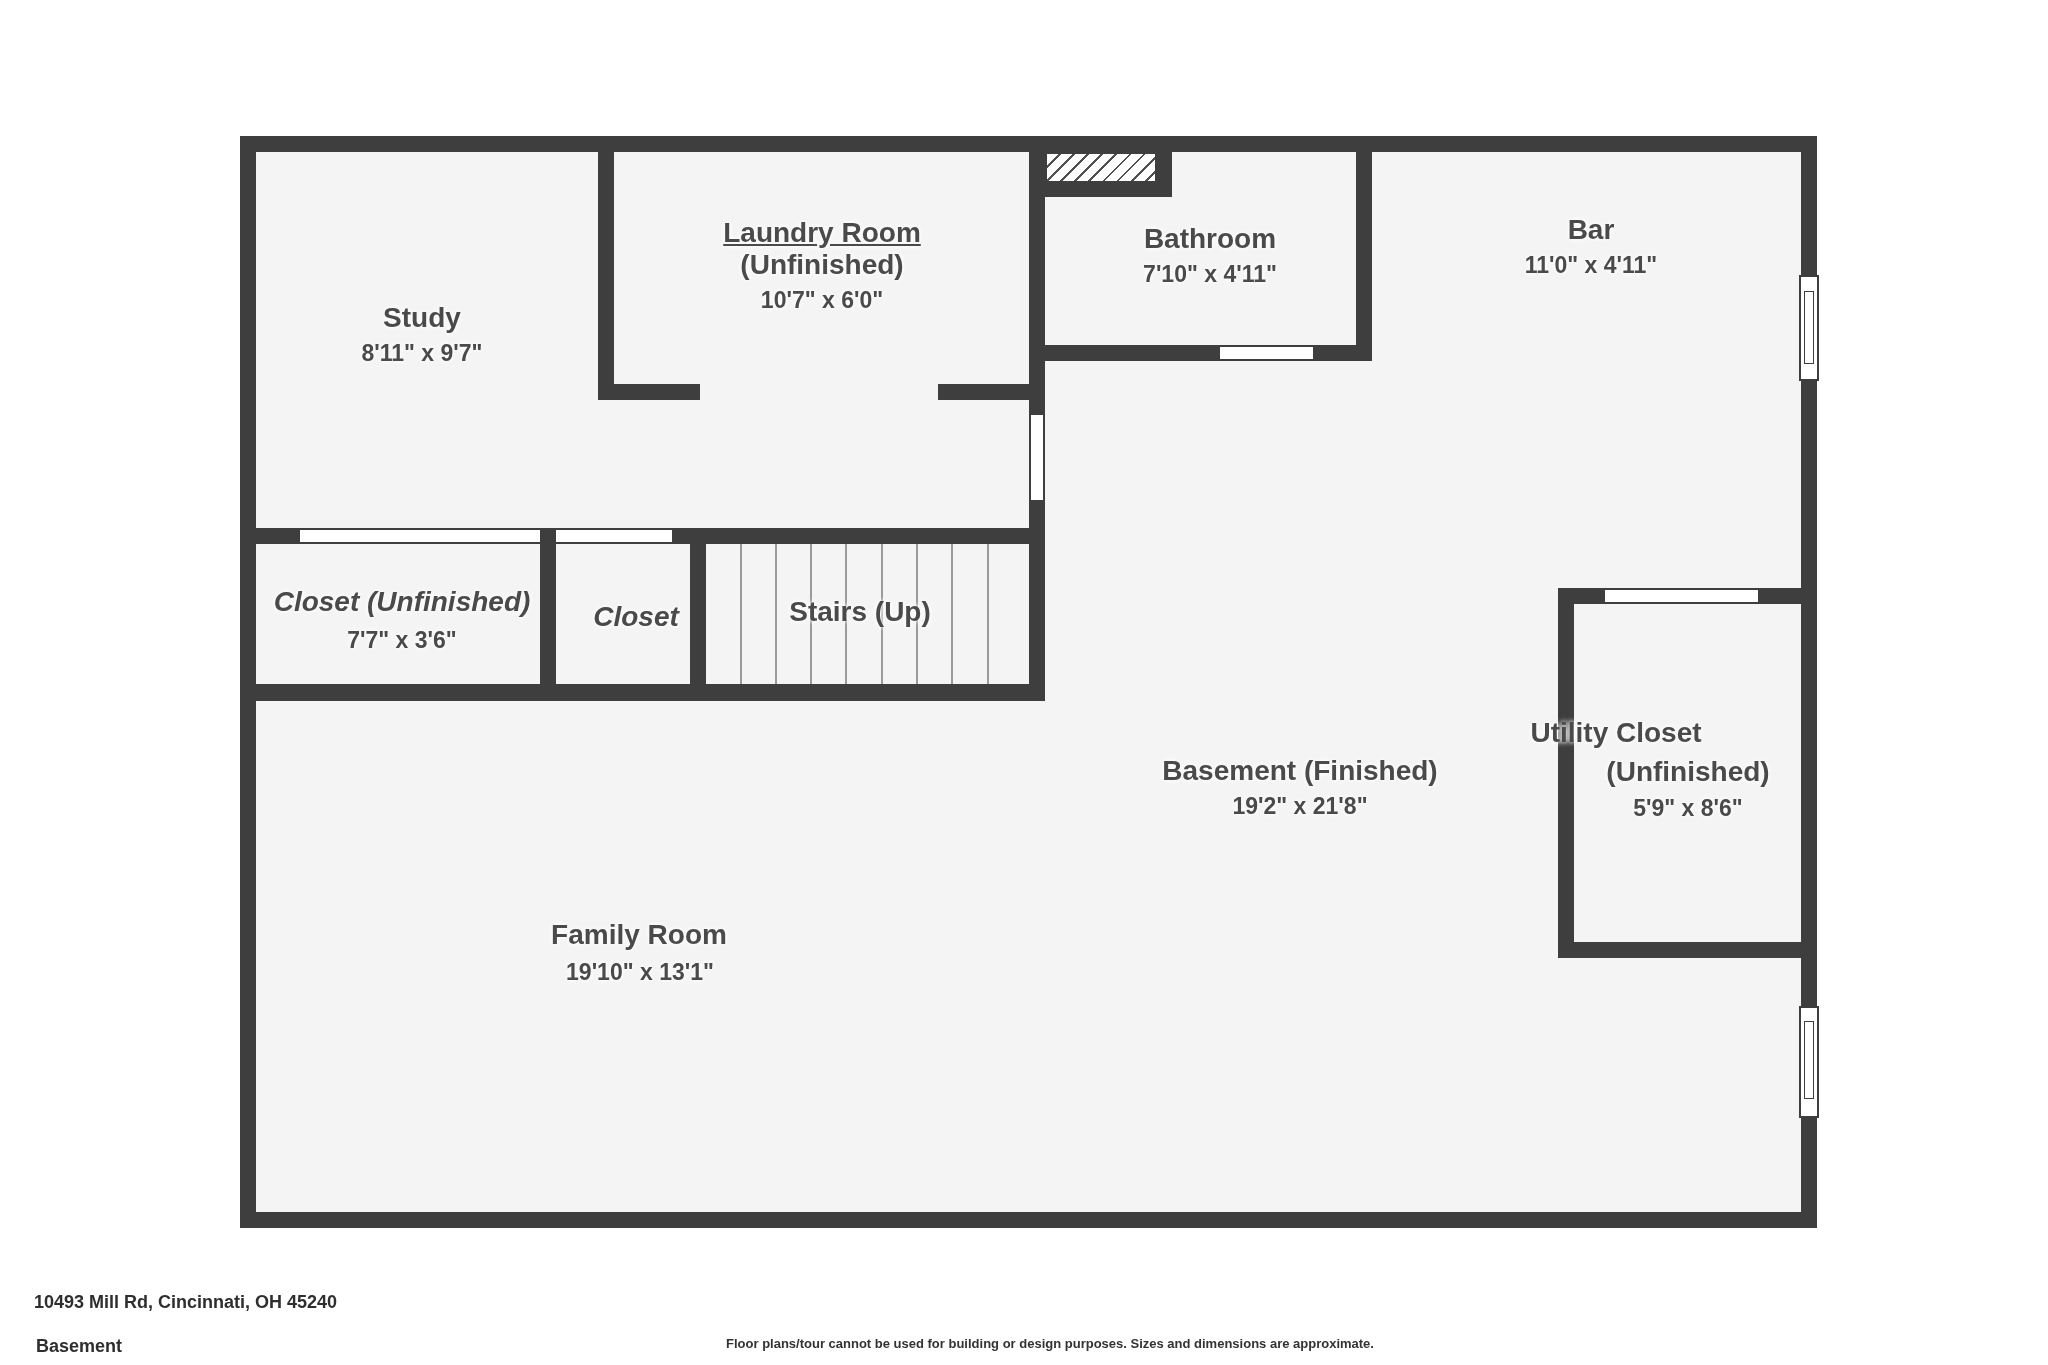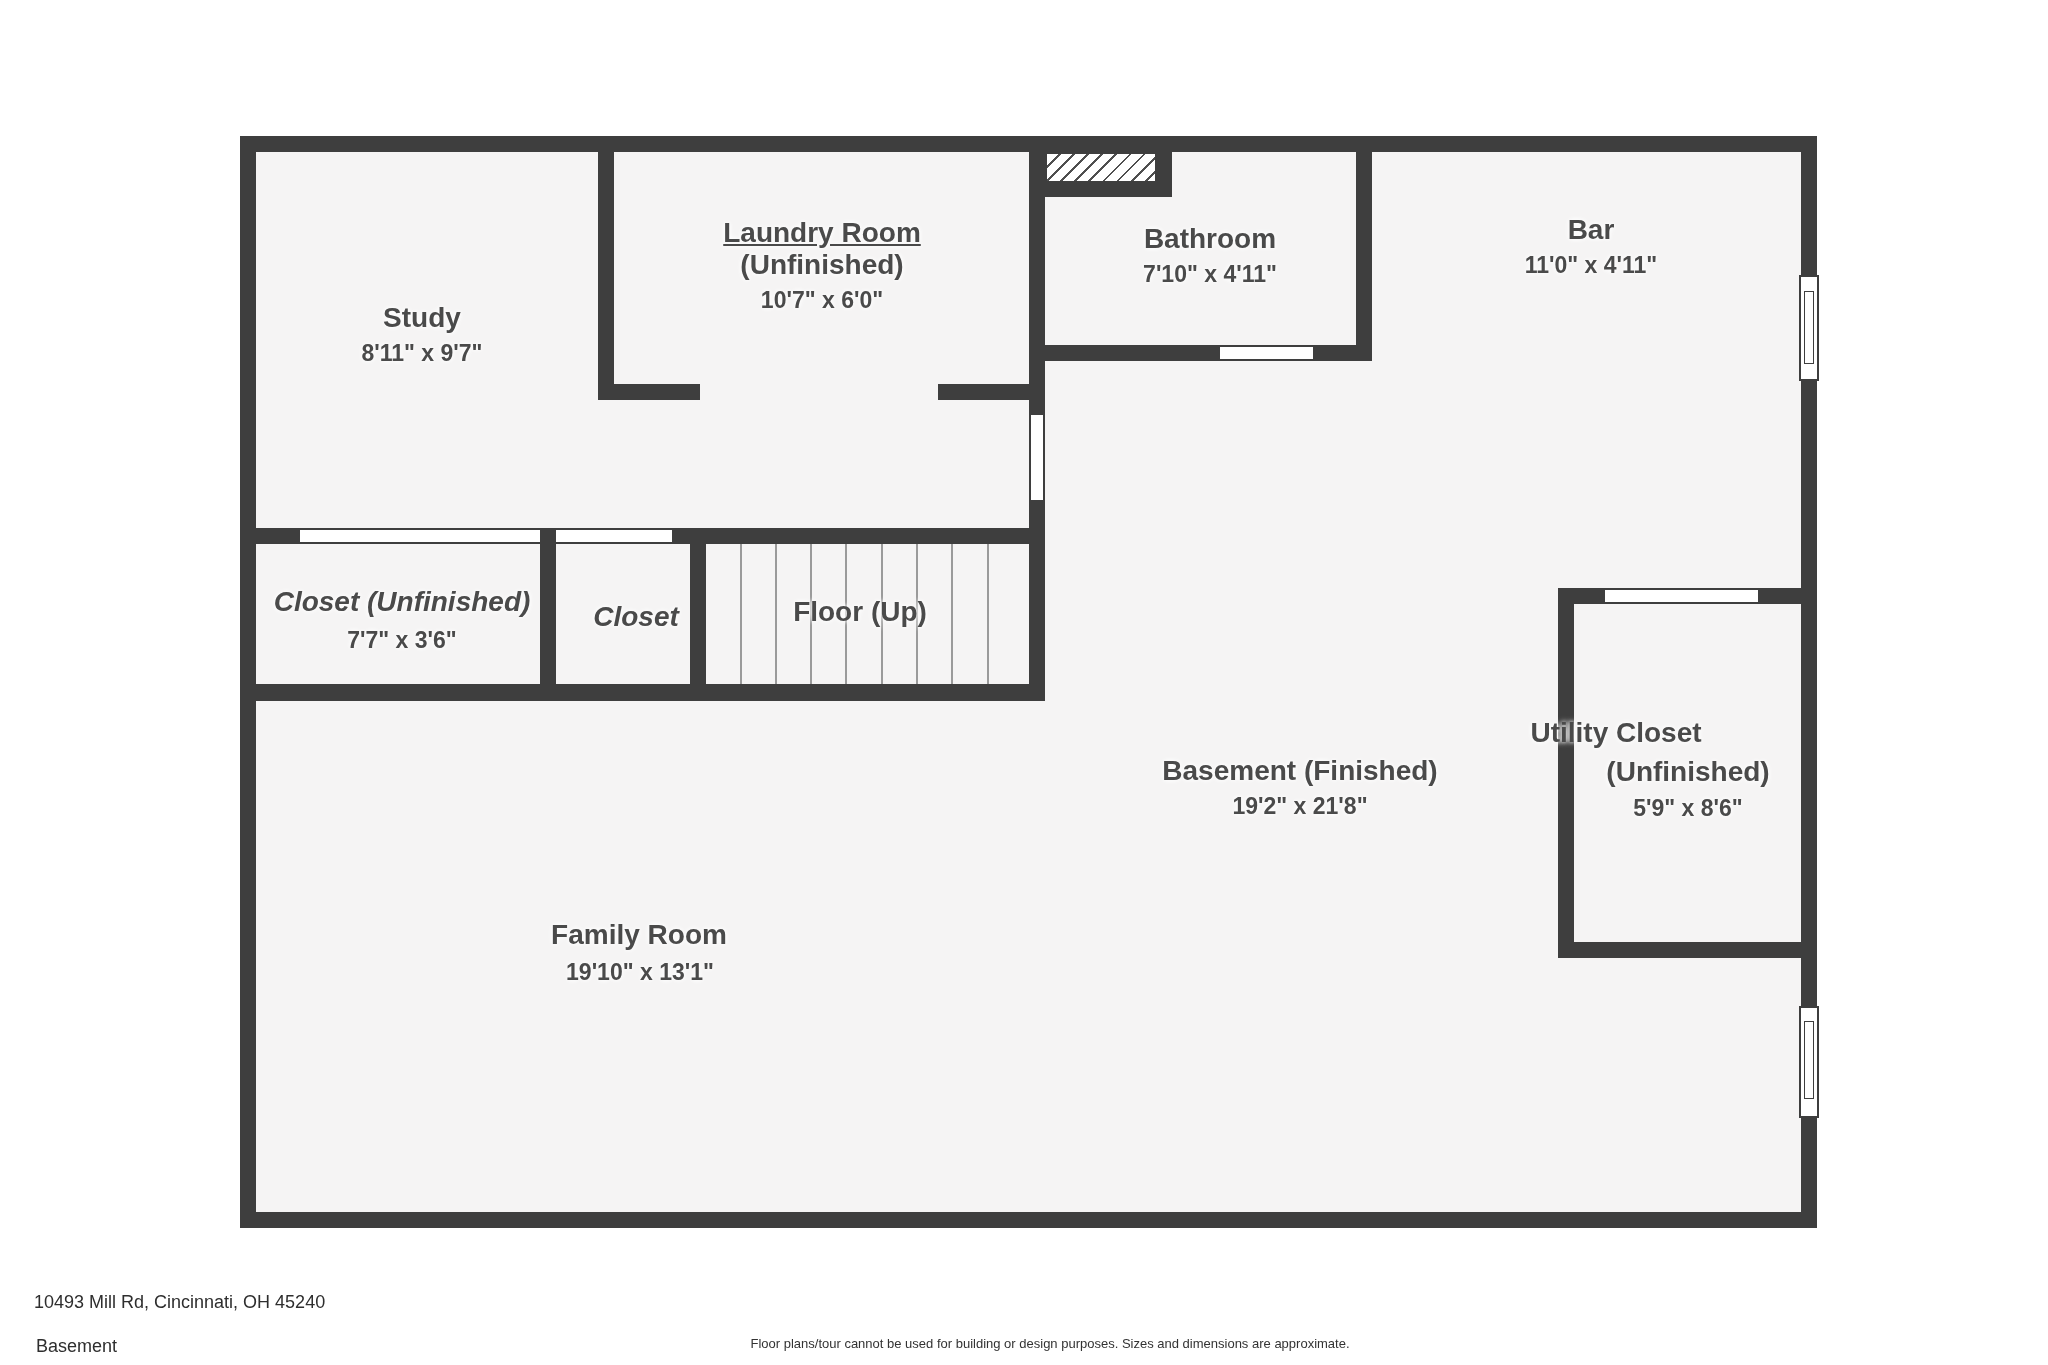--- a/index.html
+++ b/index.html
@@ -14,21 +14,21 @@
   .win{position:absolute;background:#ffffff;border:2px solid var(--wall,#3e3e3e);box-sizing:border-box;}
   .win-inner{position:absolute;background:#ffffff;border:1px solid var(--wall,#3e3e3e);box-sizing:border-box;}
   .hatch{position:absolute;box-sizing:border-box;border:2px solid var(--wall,#3e3e3e);
          background:repeating-linear-gradient(135deg,#ffffff 0 8px,#4f4f4f 8px 10px);}
   .tread{position:absolute;width:2px;background:#9a9a9a;}
   .t{position:absolute;transform:translate(-50%,-50%);white-space:nowrap;
      font-weight:bold;color:var(--label,#4a4a4a);
      text-shadow:0 0 4px #ffffff,0 0 6px #ffffff;}
   .name{font-size:28px;}
   .dims{font-size:23px;}
-  .footer-line{position:absolute;font-weight:normal;color:#2e2e2e;white-space:nowrap;}
+  .footer-line{position:absolute;font-weight:bold;color:#2e2e2e;white-space:nowrap;}
   .addr{left:34px;top:1292px;font-size:18px;}
   .level{left:36px;top:1336px;font-size:18px;}
   .disclaimer{left:1030px;top:1336px;font-size:13px;transform:translateX(-50%);color:#333333;margin-left:20px;}
 </style>
 </head>
 <body>
 
 <div class="page">
 
   <div class="floor" style="left:256px;top:152px;width:1545px;height:1060px;"></div>
@@ -96,21 +96,21 @@
   <div class="t name" style="left:1210px;top:239px;">Bathroom</div>
   <div class="t dims" style="left:1210px;top:274px;">7'10" x 4'11"</div>
 
   <div class="t name" style="left:1591px;top:230px;">Bar</div>
   <div class="t dims" style="left:1591px;top:265px;">11'0" x 4'11"</div>
 
   <div class="t name" style="left:402px;top:602px;font-style:italic;">Closet (Unfinished)</div>
   <div class="t dims" style="left:402px;top:640px;">7'7" x 3'6"</div>
 
   <div class="t name" style="left:636px;top:617px;font-style:italic;">Closet</div>
-  <div class="t name" style="left:860px;top:612px;">Floor (Up)</div>
+  <div class="t name" style="left:860px;top:612px;">Stairs (Up)</div>
 
   <div class="t name" style="left:1300px;top:771px;">Basement (Finished)</div>
   <div class="t dims" style="left:1300px;top:806px;">19'2" x 21'8"</div>
 
   <div class="t name" style="left:1616px;top:733px;">Utility Closet</div>
   <div class="t name" style="left:1688px;top:772px;">(Unfinished)</div>
   <div class="t dims" style="left:1688px;top:808px;">5'9" x 8'6"</div>
 
   <div class="t name" style="left:639px;top:935px;">Family Room</div>
   <div class="t dims" style="left:640px;top:972px;">19'10" x 13'1"</div>

